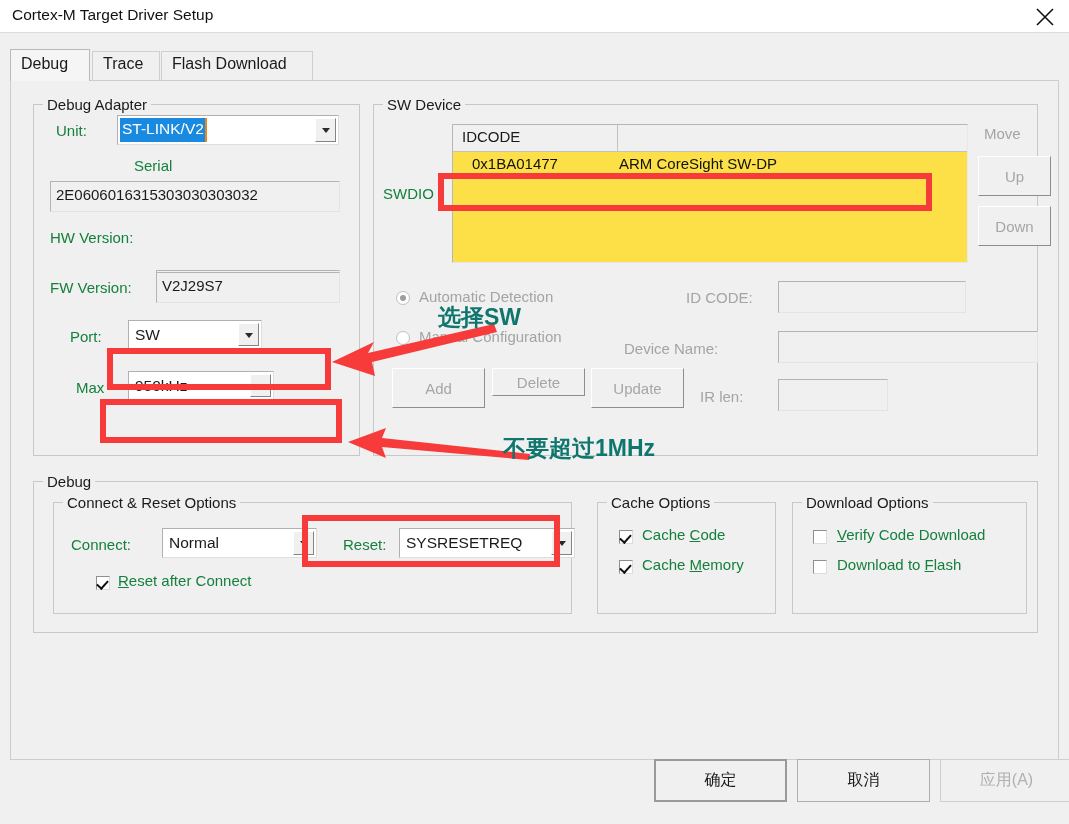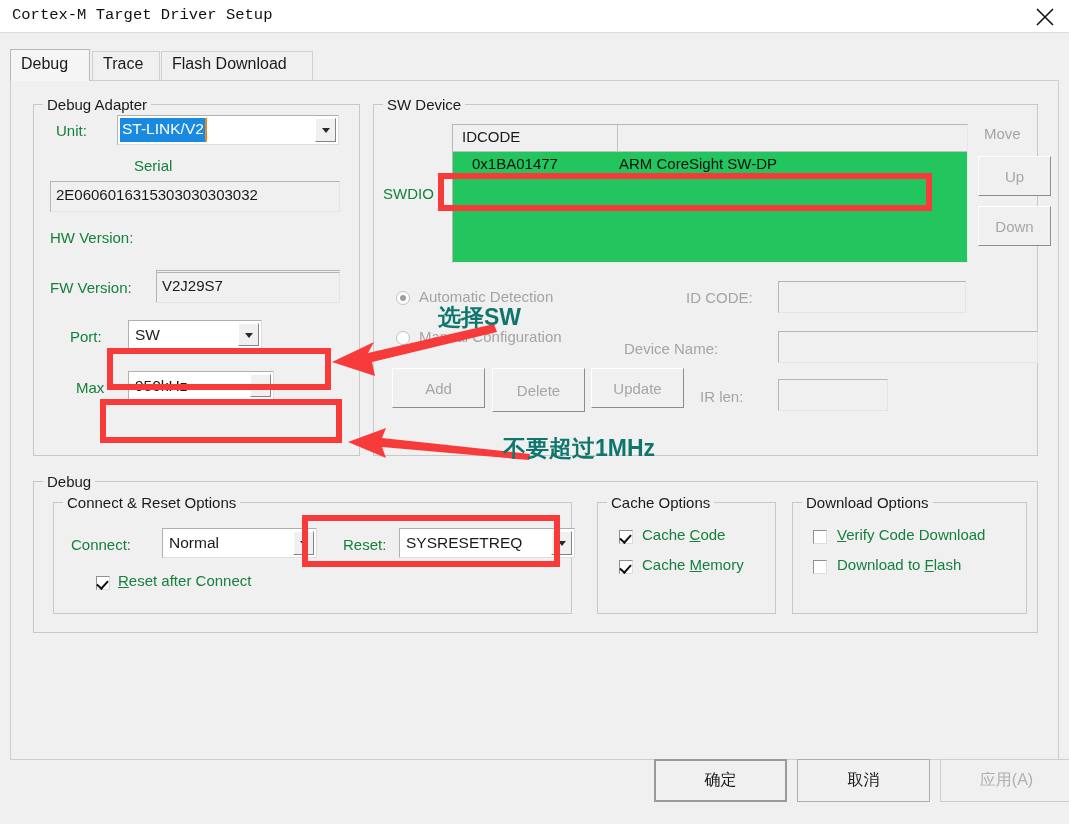--- a/index.html
+++ b/index.html
@@ -23,21 +23,20 @@
     left: 0; top: 0;
     width: 1069px; height: 32px;
     background: #ffffff;
   }
   .titlebar-text {
     position: absolute;
     left: 12px; top: 6px;
     font-size: 15.5px;
     color: #111111;
     white-space: nowrap;
-    font-family: Liberation Mono, monospace;
   }
   .close-btn {
     position: absolute;
     right: 0; top: 0;
     width: 46px; height: 32px;
     cursor: pointer;
   }
   .close-btn svg { position: absolute; left: 13px; top: 8px; }
 
   
@@ -242,21 +241,21 @@
     border-radius: 50%;
     background: #9e9e9e;
   }
 
   .ulet { text-decoration: underline; }
 
   
   .listview {
     position: absolute;
     box-sizing: border-box;
-    background: #22c55e;
+    background: #fde047;
     border: 1px solid #b6b6b6;
     border-right-color: #e8e8e8;
     border-bottom-color: #e8e8e8;
   }
   .lv-header {
     position: absolute;
     left: 0; top: 0; right: 0;
     height: 26px;
     background: #f0f0f0;
     border-bottom: 1px solid #c2c2c2;
@@ -386,21 +385,21 @@
 
       <div class="radio on" style="left:22px; top:186px;"></div>
       <div class="lbl dim" style="left:45px; top:183px;">Automatic Detection</div>
 
       <div class="radio" style="left:22px; top:226px;"></div>
       <div class="lbl dim" style="left:45px; top:223px;">Manual Configuration</div>
 
       <div class="btn disabled" style="left:18px; top:263px; width:93px; height:40px;">
         <span>Add</span>
       </div>
-      <div class="btn disabled" style="left:118px; top:263px; width:93px; height:44px;">
+      <div class="btn disabled" style="left:118px; top:263px; width:93px; height:28px;">
         <span>Delete</span>
       </div>
       <div class="btn disabled" style="left:217px; top:263px; width:93px; height:40px;">
         <span>Update</span>
       </div>
 
       <div class="lbl dim" style="left:312px; top:184px;">ID CODE:</div>
       <div class="field empty" style="left:404px; top:176px; width:188px; height:32px;"></div>
 
       <div class="lbl dim" style="left:250px; top:235px;">Device Name:</div>

